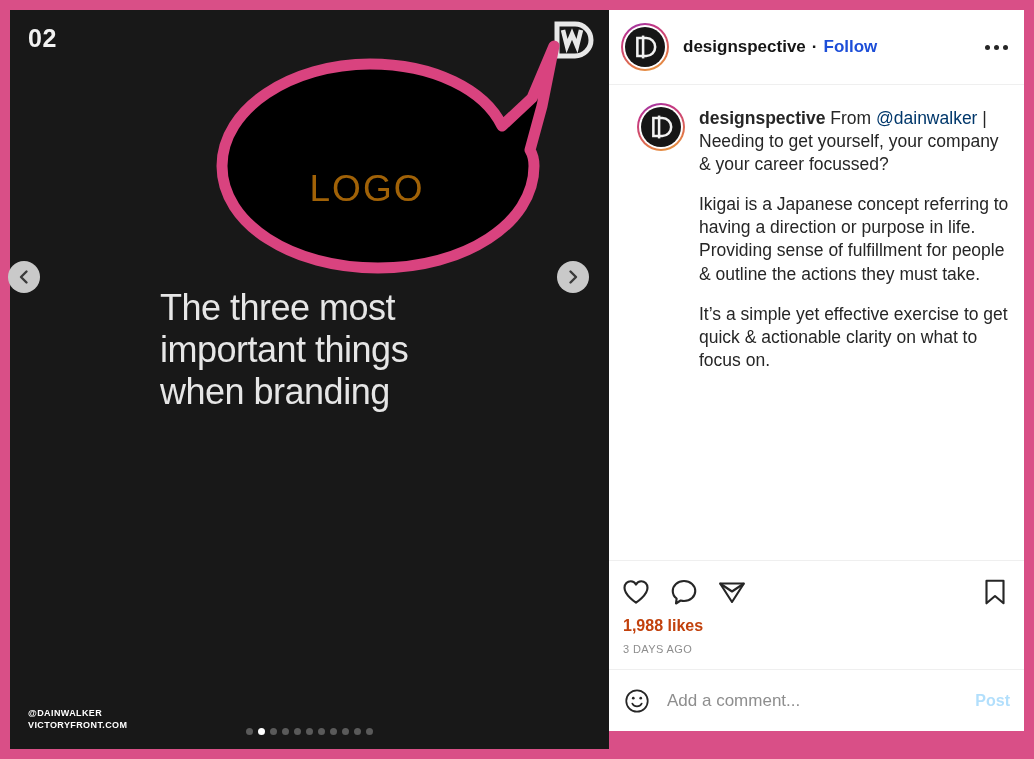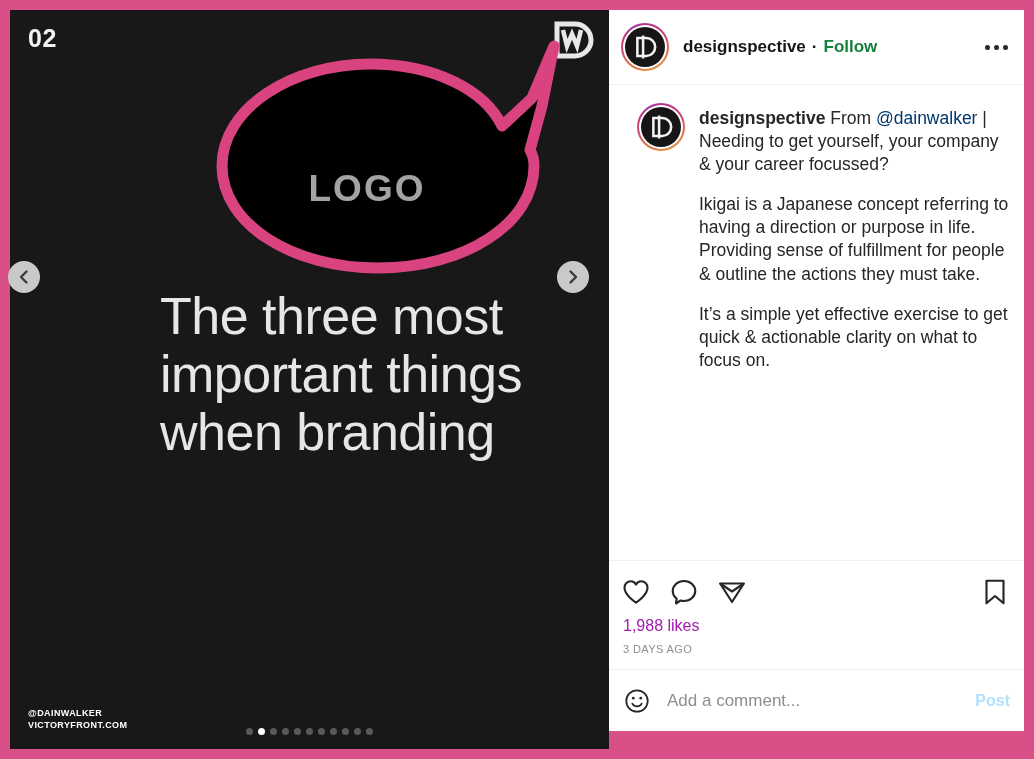--- a/index.html
+++ b/index.html
@@ -42,28 +42,28 @@
 
   
   .bubble-wrap {
     position: absolute; left: 192px; top: 28px;
     width: 370px; height: 250px;
   }
   .bubble-wrap svg { display:block; }
   .bubble-label {
     position: absolute; left: 0; top: 130px; width: 330px;
     text-align: center;
-    color: #a3a3a3; font-size: 37px; letter-spacing: 2px;
-    font-weight: 700;
+    color: #a16207; font-size: 37px; letter-spacing: 2px;
+    font-weight: 400;
   }
 
   .headline {
     position: absolute; left: 150px; top: 280px; width: 420px;
     color: #e6e6e6;
-    font-size: 52px; line-height: 1.0; font-weight: 400;
+    font-size: 36px; line-height: 1.0; font-weight: 400;
     letter-spacing: -0.5px;
   }
   .headline div { margin-bottom: 6px; }
 
   .watermark {
     position: absolute; left: 18px; bottom: 18px;
     color: #ffffff; font-size: 9px; font-weight: bold;
     line-height: 1.35; letter-spacing: .4px;
   }
 
@@ -118,21 +118,21 @@
     width: 100%; height: 100%; border-radius: 50%;
     background: #161616;
     display: flex; align-items: center; justify-content: center;
   }
   .username {
     font-size: 17px; font-weight: bold; color: #161616;
     margin-left: 14px;
   }
   .sep-dot { color: #161616; font-size: 17px; margin: 0 6px; font-weight: bold;}
   .follow-link {
-    font-size: 17px; font-weight: bold; color: #15803d; cursor: pointer;
+    font-size: 17px; font-weight: bold; color: #1d4ed8; cursor: pointer;
   }
   .more-dots {
     margin-left: auto; display: flex; gap: 4px; align-items: center;
     cursor: pointer; padding: 8px 2px;
   }
   .more-dots i { width: 5px; height: 5px; border-radius: 50%; background: #262626; display:block; }
 
   .comments-area {
     flex: 1 1 auto;
     padding: 18px 14px 10px 28px;
@@ -156,21 +156,21 @@
     border-top: 1px solid #efefef;
     padding: 10px 14px 0 12px;
   }
   .action-icons {
     display: flex; align-items: center; gap: 18px;
     padding: 6px 0 2px 0;
   }
   .action-icons .spacer { margin-left: auto; }
   .icon-btn { cursor: pointer; display: flex; }
   .likes {
-    font-size: 16px; font-weight: normal; color: #a21caf;
+    font-size: 16px; font-weight: bold; color: #c2410c;
     padding: 8px 0 0 2px;
   }
   .timestamp {
     font-size: 11px; color: #8e8e8e; letter-spacing: .4px;
     padding: 8px 0 14px 2px;
   }
 
   .comment-box {
     flex: 0 0 62px;
     border-top: 1px solid #efefef;

